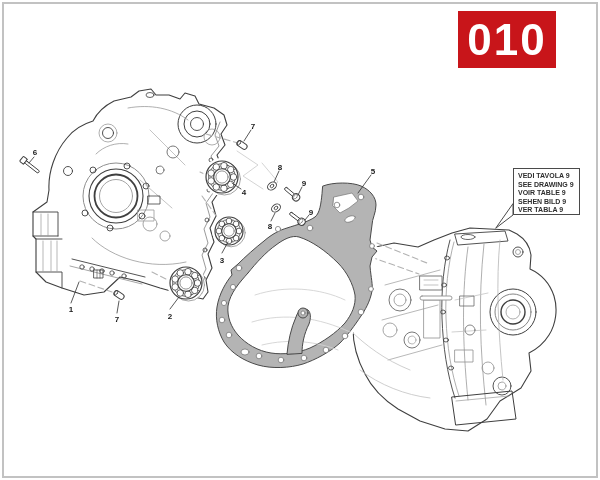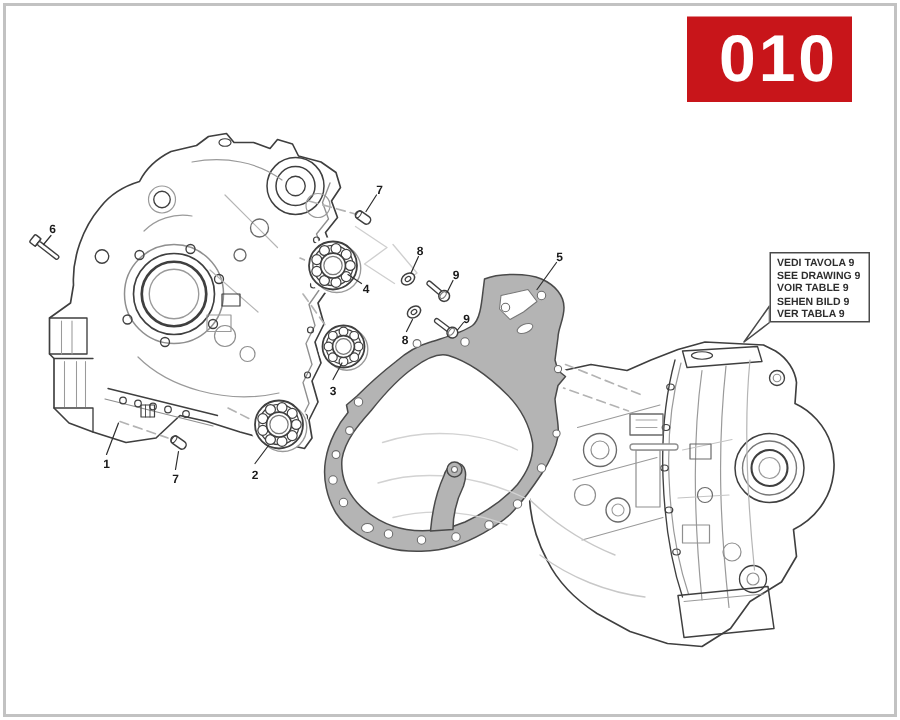--- a/index.html
+++ b/index.html
@@ -8,21 +8,21 @@
     font-family:"Liberation Sans", sans-serif;
   }
   .frame{
     position:absolute;left:2px;top:2px;right:2px;bottom:2px;
     border:2px solid var(--frame,#c2c2c2);pointer-events:none;
   }
   .badge{
     position:absolute;left:458px;top:11px;width:98px;height:57px;
     background:var(--accent,#c8151a);color:#fff;
     display:flex;align-items:center;justify-content:center;
-    font-size:44px;font-weight:bold;letter-spacing:2px;padding-left:12px;
+    font-size:44px;font-weight:bold;letter-spacing:2px;
   }
   .notebox{
     position:absolute;left:513px;top:168px;width:67px;height:47px;
     border:1.2px solid #4a4a4a;background:#fff;box-sizing:border-box;
     padding:3px 0 0 4px;
   }
   .notebox div{
     font-size:7px;font-weight:bold;color:#2e2e2e;line-height:8.6px;
     white-space:nowrap;letter-spacing:0;
   }

